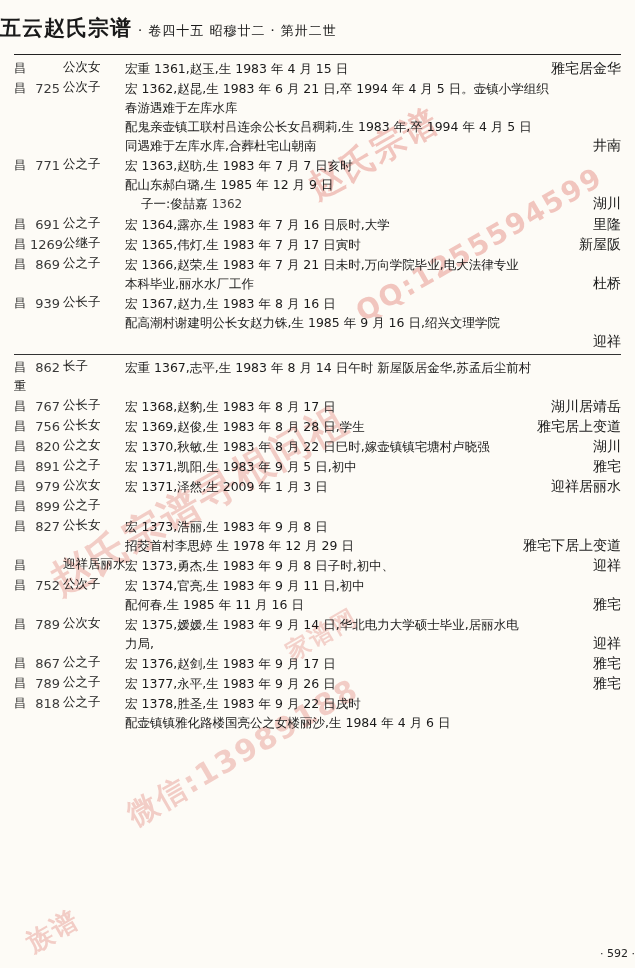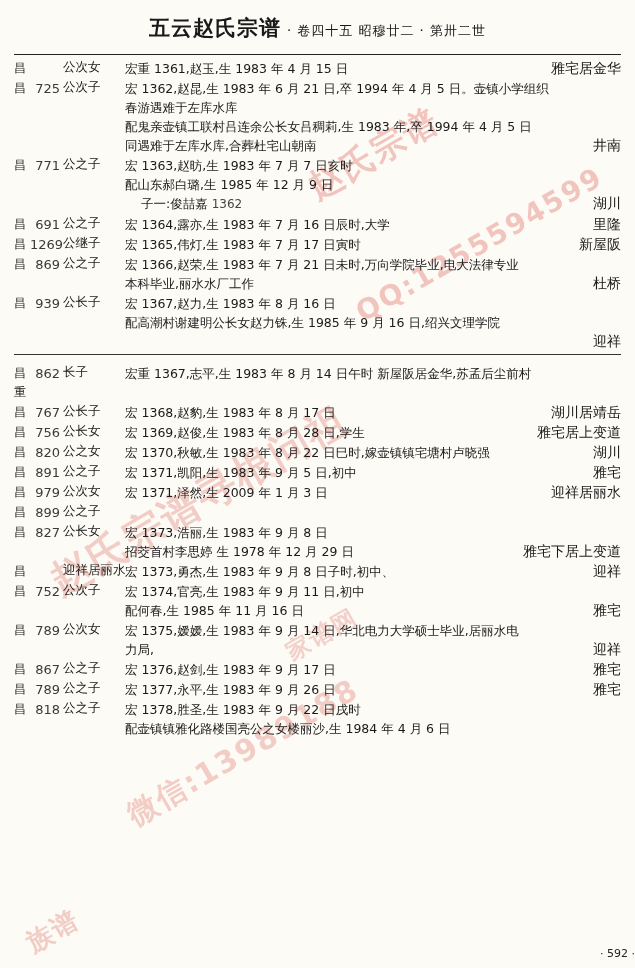--- a/index.html
+++ b/index.html
@@ -68,21 +68,21 @@
   .wm6 {
     left: 20px; top: 930px;
     font-size: 26px;
     transform: rotate(-30deg);
     transform-origin: left top;
     color: rgba(214, 74, 61, 0.26);
   }
 
   
   .header {
-    text-align: center;
+    text-align: left;
     padding-top: 14px;
     padding-bottom: 6px;
     position: relative;
     z-index: 3;
   }
   .header-title {
     font-family: "DejaVu Serif", "Liberation Serif", serif;
     font-size: 21px;
     font-weight: bold;
     letter-spacing: 1px;
@@ -108,21 +108,21 @@
     padding: 4px 14px 0 14px;
     box-sizing: border-box;
   }
   .entry {
     display: flex;
     align-items: flex-start;
     margin-bottom: 1px;
   }
   .entry.sep {
     border-top: 1px solid #333;
-    padding-top: 9px;
+    padding-top: 3px;
     margin-top: 3px;
   }
   .col-mark {
     width: 16px;
     flex: 0 0 16px;
     font-size: 12px;
     font-family: "DejaVu Serif", "Liberation Serif", serif;
     line-height: 19px;
   }
   .col-num {

